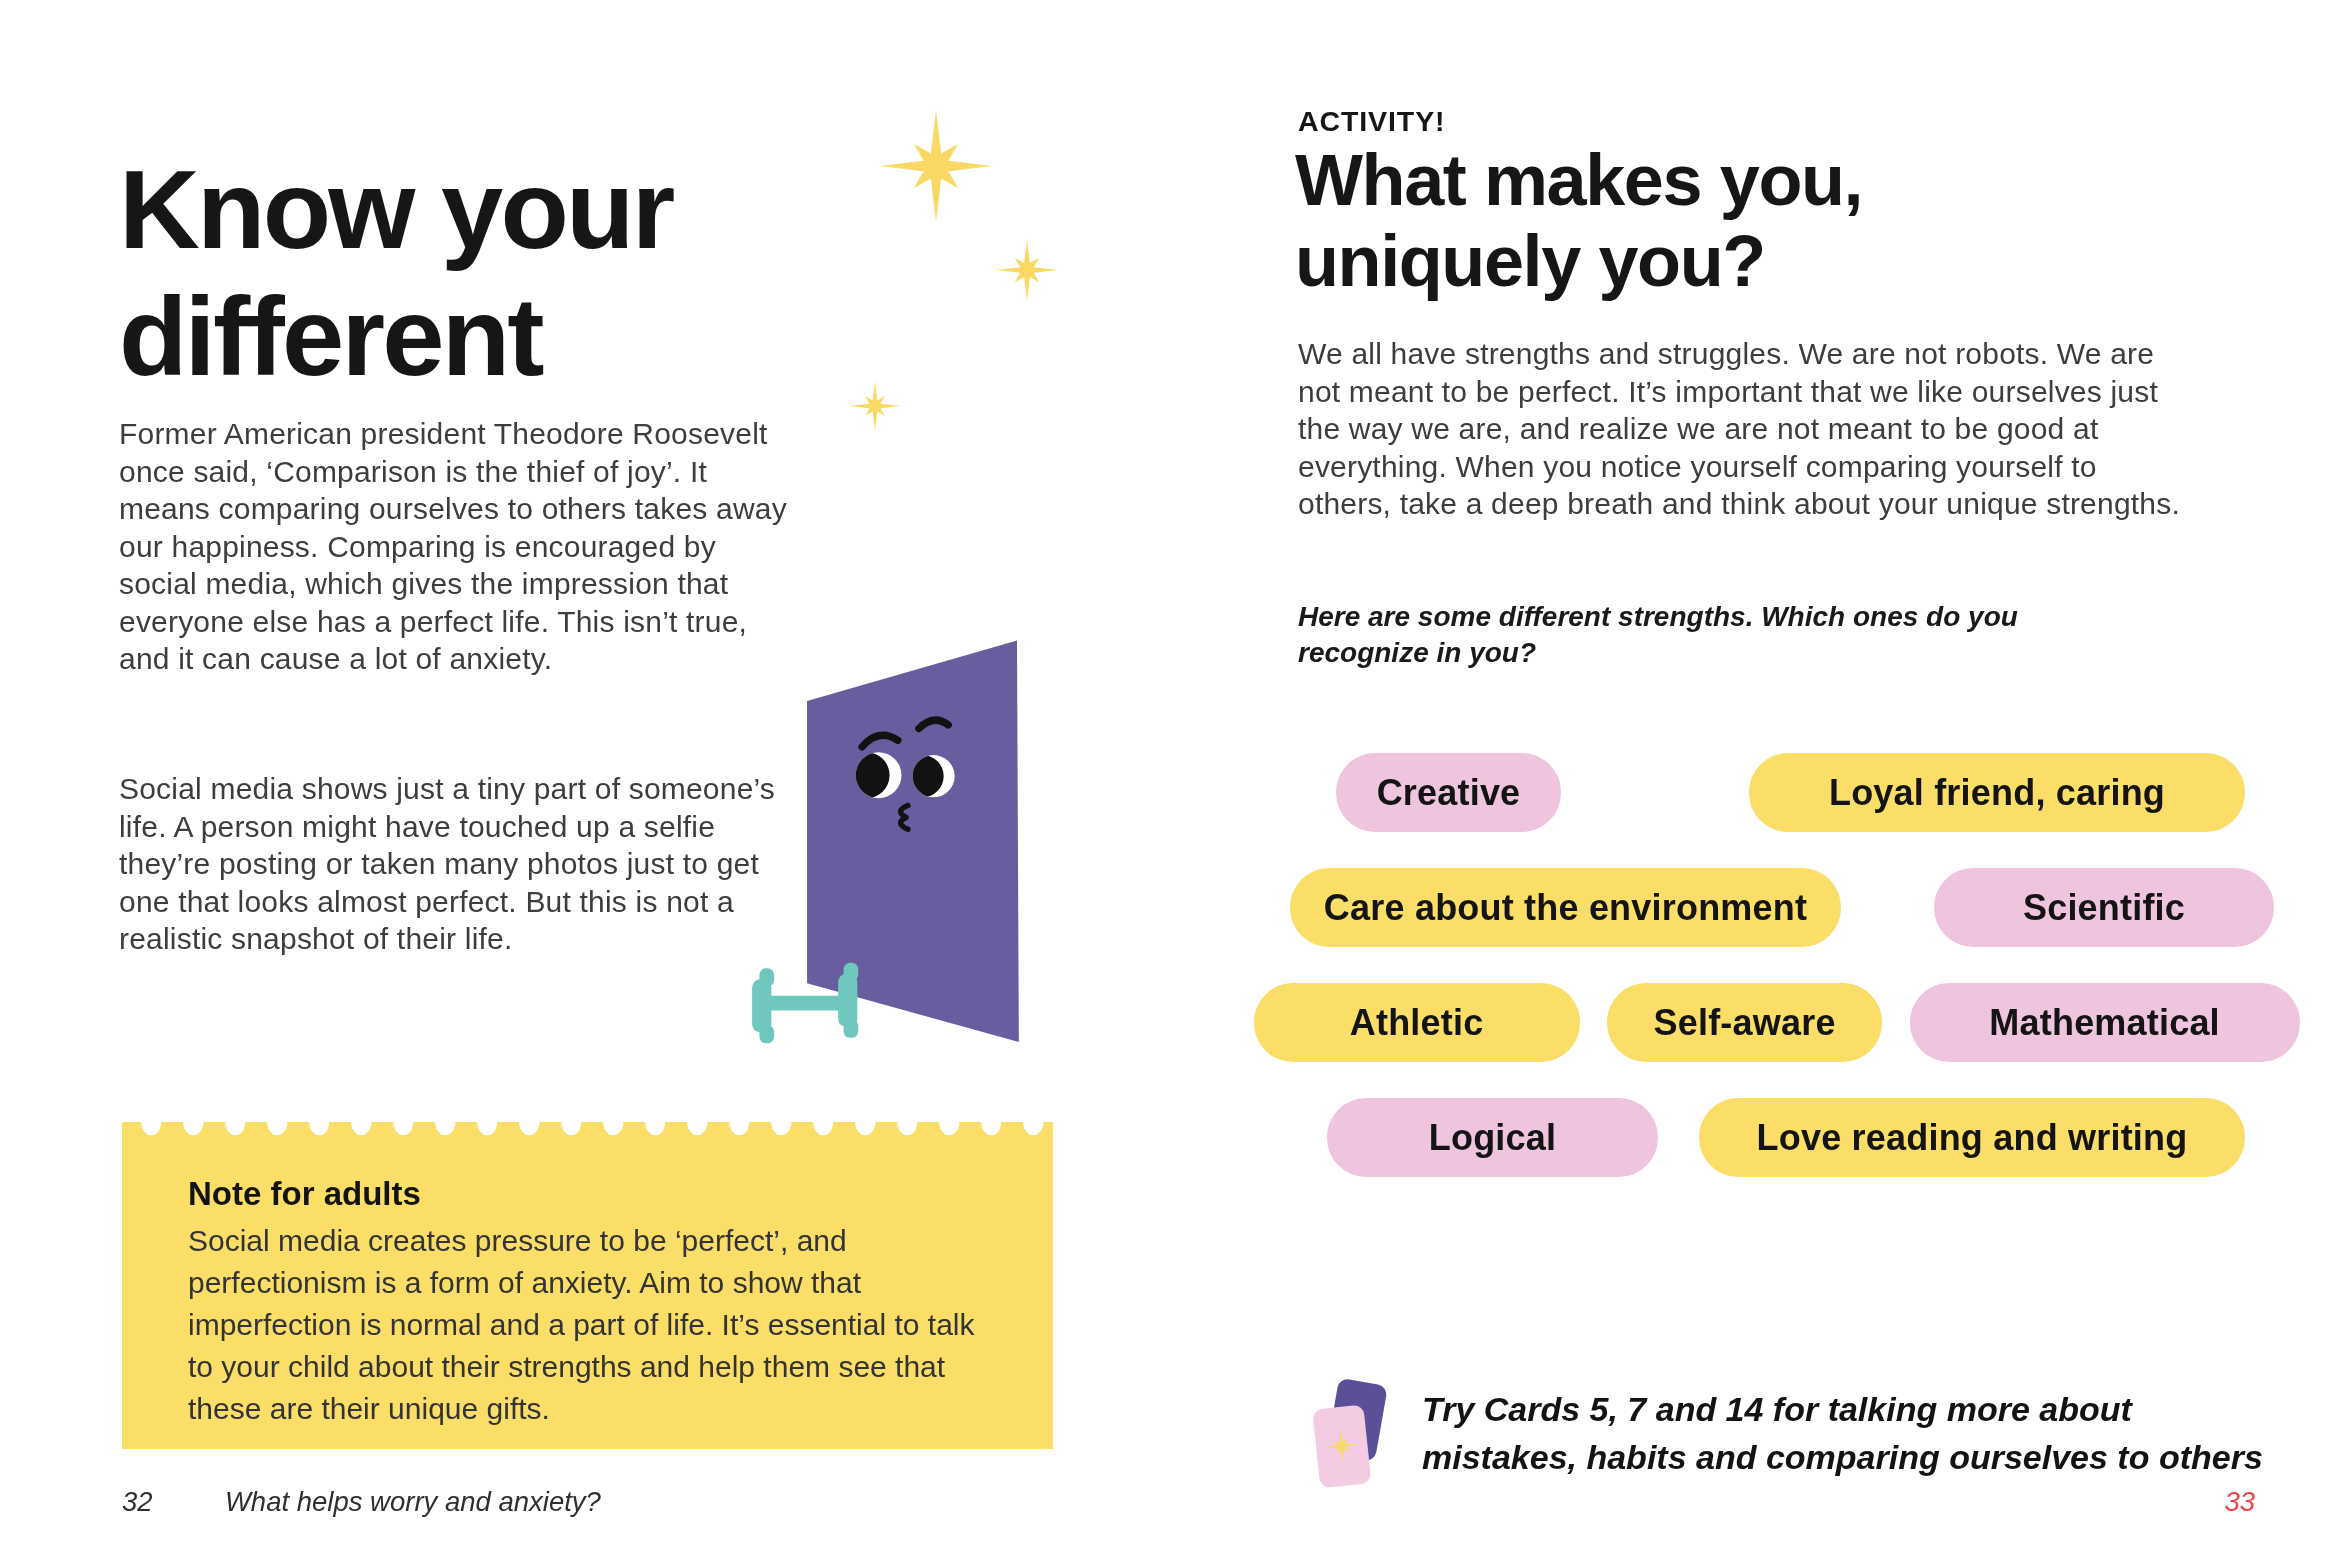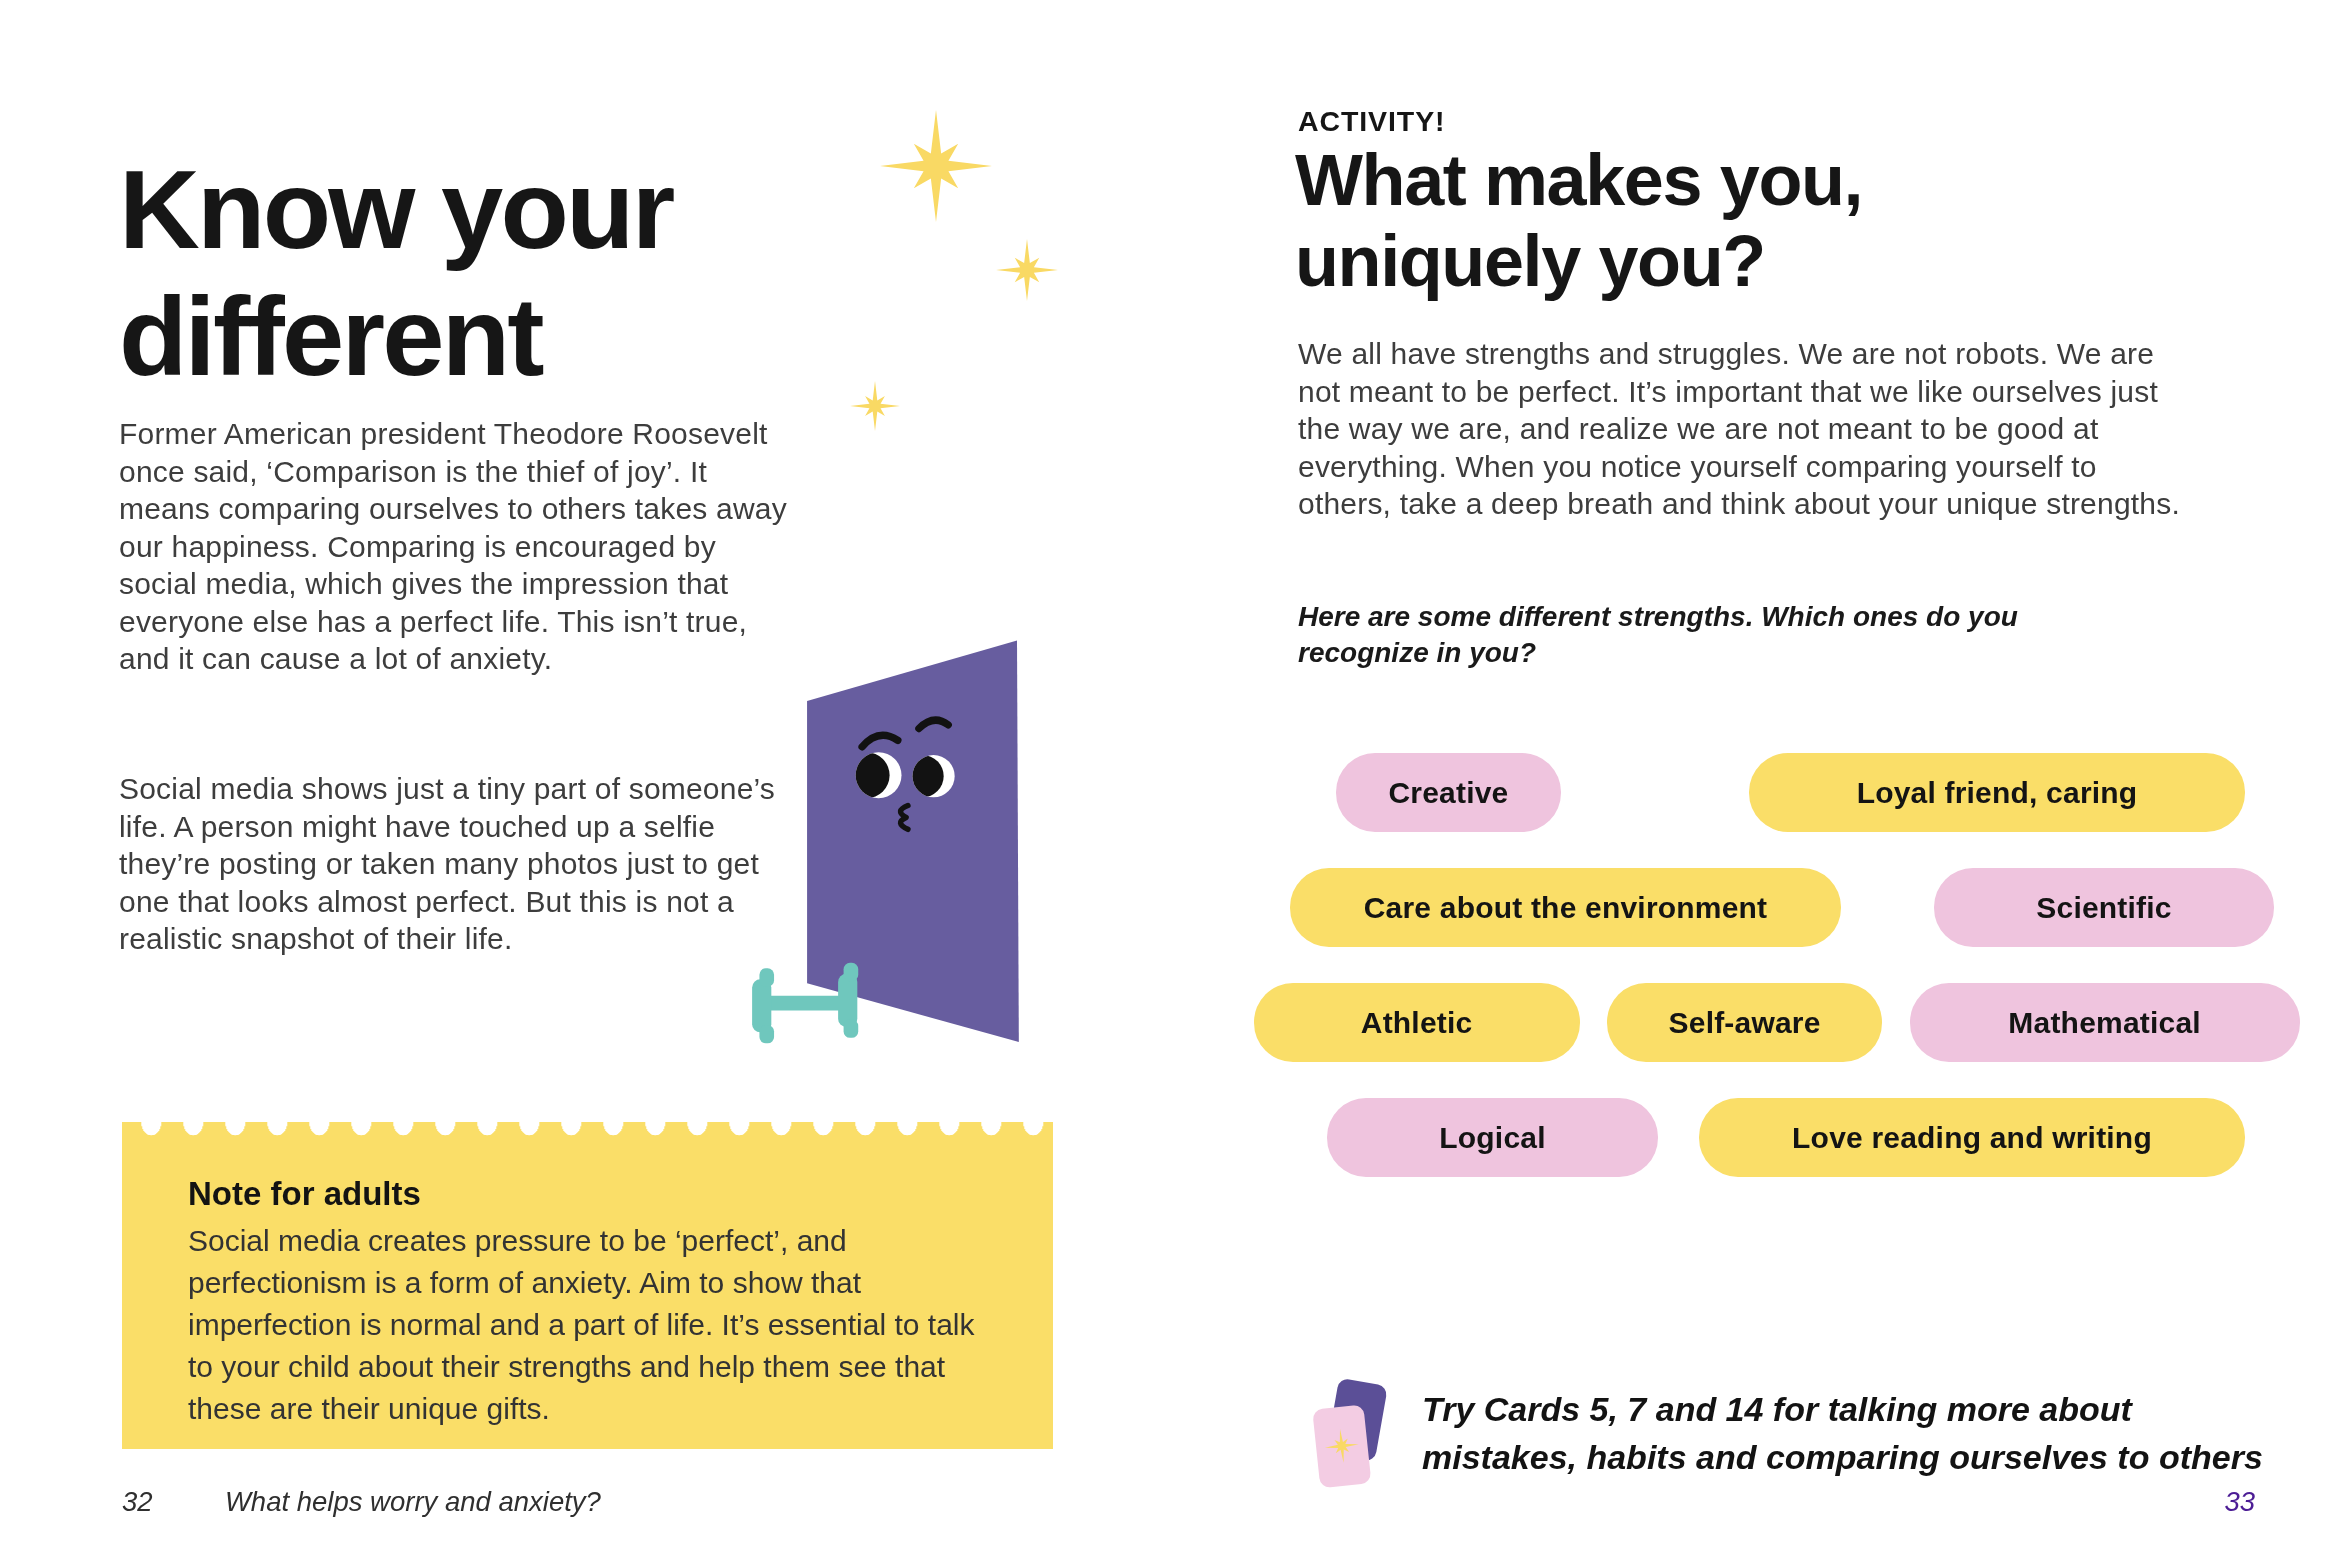--- a/index.html
+++ b/index.html
@@ -34,27 +34,27 @@
   .title-right {
     font-size:72px; line-height:1.13; font-weight:800; letter-spacing:-1.4px;
     color:#161616; width:643px;
   }
   .question { font-size:28px; line-height:1.3; font-weight:700; font-style:italic; color:#1a1a1a; width:826px; }
 
   .pills { left:1249px; top:753px; width:1065px; }
   .pill-row { display:flex; align-items:center; height:79px; margin-bottom:36px; }
   .pill {
     height:79px; border-radius:39px; display:flex; align-items:center; justify-content:center;
-    font-size:30px; font-weight:700; color:#141414; letter-spacing:0.2px; box-sizing:border-box;
+    font-size:36px; font-weight:700; color:#141414; letter-spacing:0.2px; box-sizing:border-box;
   }
   .pill--pink   { background:#efc4de; }
   .pill--yellow { background:#fade68; }
 
   .card-note-text { font-size:34px; line-height:1.42; font-weight:700; font-style:italic; color:#131313; width:854px; }
-  .page-num { font-size:27.5px; font-style:italic; color:#4c1d95; }
+  .page-num { font-size:27.5px; font-style:italic; color:#ef4444; }
 </style>
 </head>
 <body>
 
 <div class="canvas">
 
   <section>
 
     <h1 class="abs title" style="left:119px; top:72px;">Know your different</h1>
 

